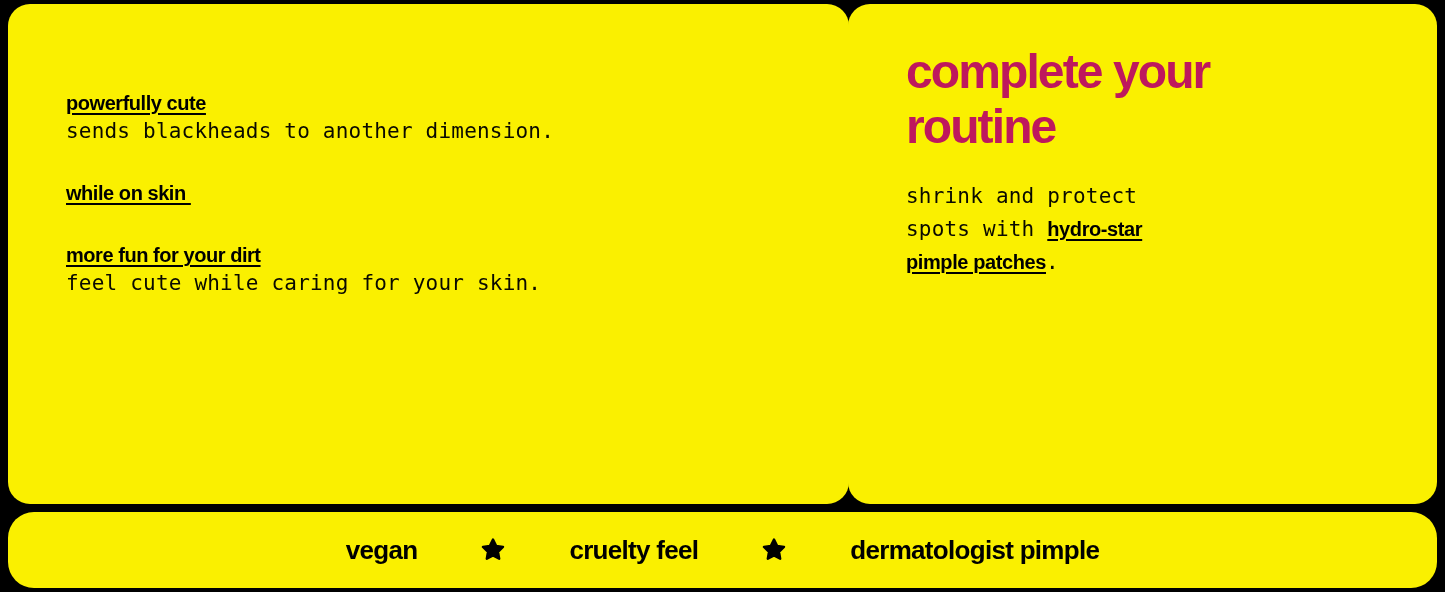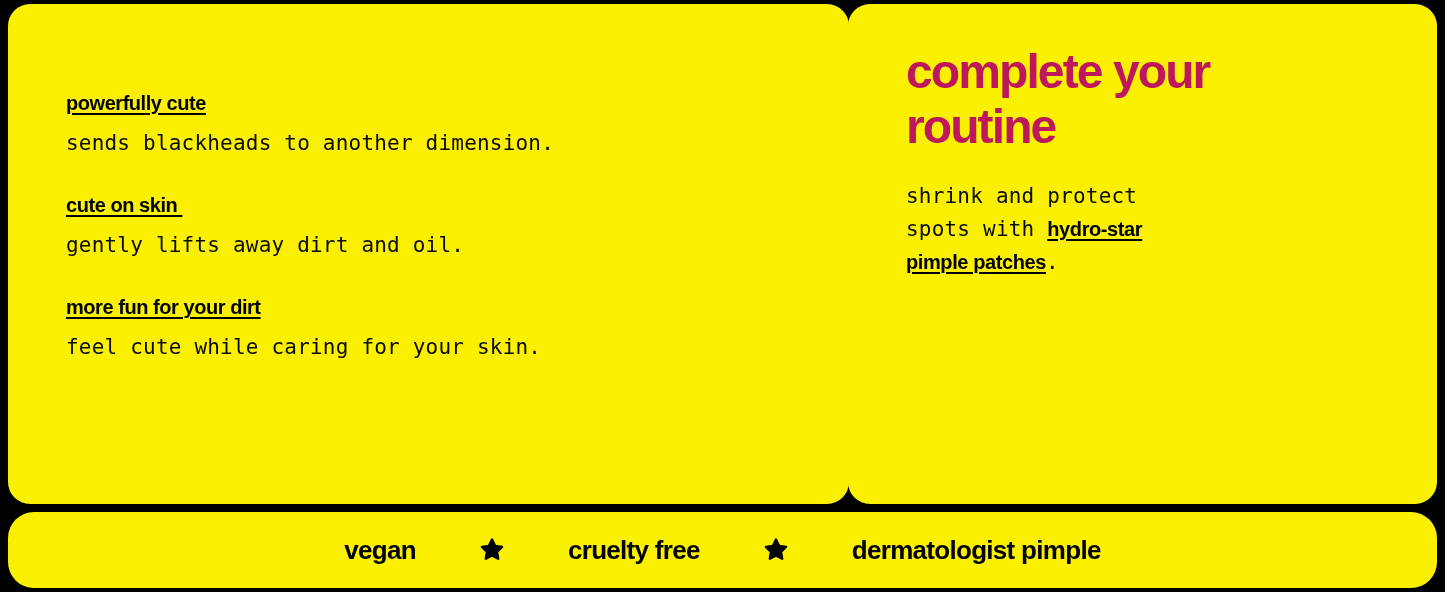--- a/index.html
+++ b/index.html
@@ -73,21 +73,21 @@
     letter-spacing: -0.45px;
     color: #000000;
     text-decoration: underline;
     text-underline-offset: 3px;
     text-decoration-thickness: 2.2px;
     line-height: 26px;
     white-space: pre;
   }
 
   .feature-desc {
-    margin-top: 14px;
+    margin-top: 2px;
     font-family: "DejaVu Sans Mono", "Liberation Mono", monospace;
     font-size: 21px;
     letter-spacing: 0.2px;
     color: #0a0a00;
     line-height: 26px;
     white-space: pre;
   }
 
   
   #routine-heading {
@@ -158,22 +158,21 @@
 
   <div class="card" id="features-card">
     <div id="feature-list">
 
       <div class="feature-block">
         <div class="feature-title">powerfully cute</div>
         <div class="feature-desc">sends blackheads to another dimension.</div>
       </div>
 
       <div class="feature-block">
-        <div class="feature-title">cute on skin </div>
-        <div class="feature-desc">gently lifts away dirt and oil.</div>
+        <div class="feature-title">while on skin </div>
       </div>
 
       <div class="feature-block">
         <div class="feature-title">more fun for your dirt</div>
         <div class="feature-desc">feel cute while caring for your skin.</div>
       </div>
 
     </div>
   </div>
 
@@ -191,21 +190,21 @@
     <div id="badge-bar-inner">
 
       <span class="badge-label">vegan</span>
 
       <span class="badge-sep">
         <svg width="24" height="24" viewBox="0 0 24 24" aria-hidden="true">
           <path d="M12 1.6 l3.1 6.3 6.9 1 -5 4.9 1.2 6.9 -6.2 -3.3 -6.2 3.3 1.2 -6.9 -5 -4.9 6.9 -1 z" fill="#000000" stroke="#000000" stroke-width="2.4" stroke-linejoin="round"></path>
         </svg>
       </span>
 
-      <span class="badge-label">cruelty free</span>
+      <span class="badge-label">cruelty feel</span>
 
       <span class="badge-sep">
         <svg width="24" height="24" viewBox="0 0 24 24" aria-hidden="true">
           <path d="M12 1.6 l3.1 6.3 6.9 1 -5 4.9 1.2 6.9 -6.2 -3.3 -6.2 3.3 1.2 -6.9 -5 -4.9 6.9 -1 z" fill="#000000" stroke="#000000" stroke-width="2.4" stroke-linejoin="round"></path>
         </svg>
       </span>
 
       <span class="badge-label">dermatologist pimple</span>
 
     </div>

